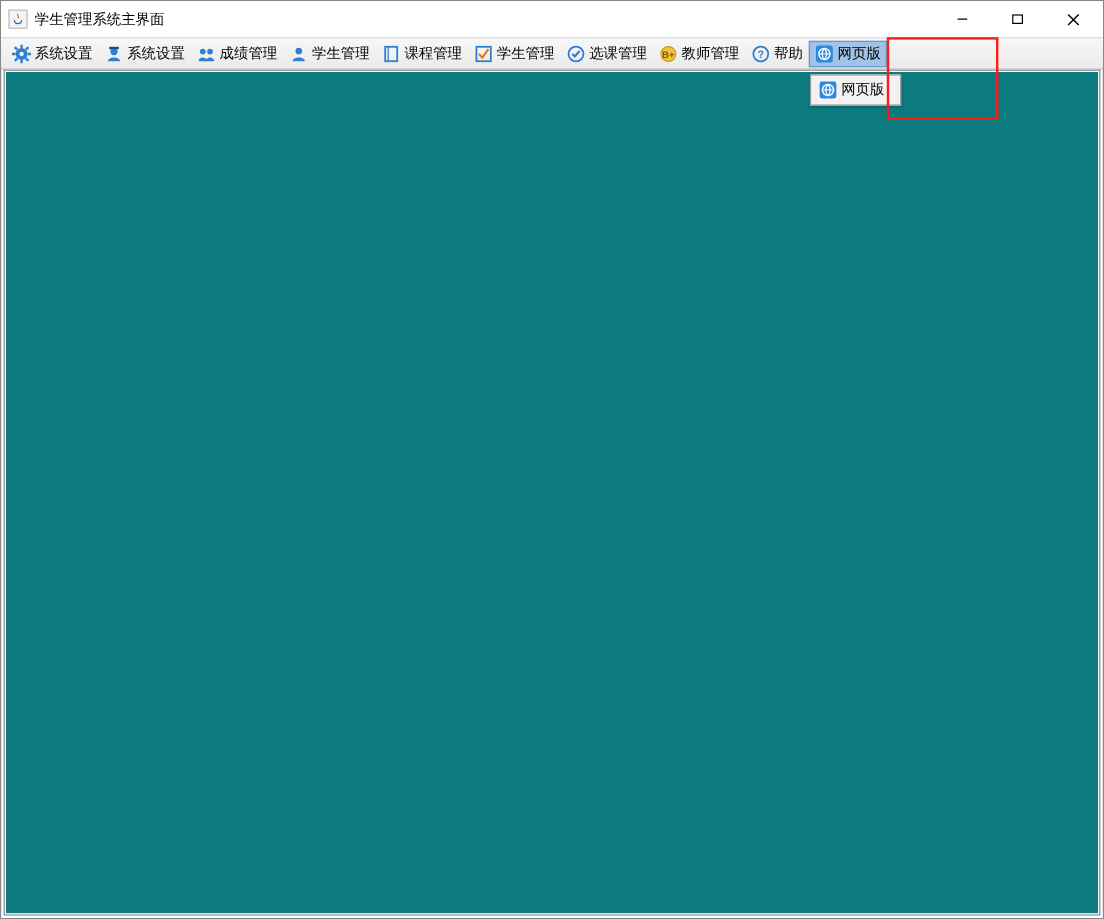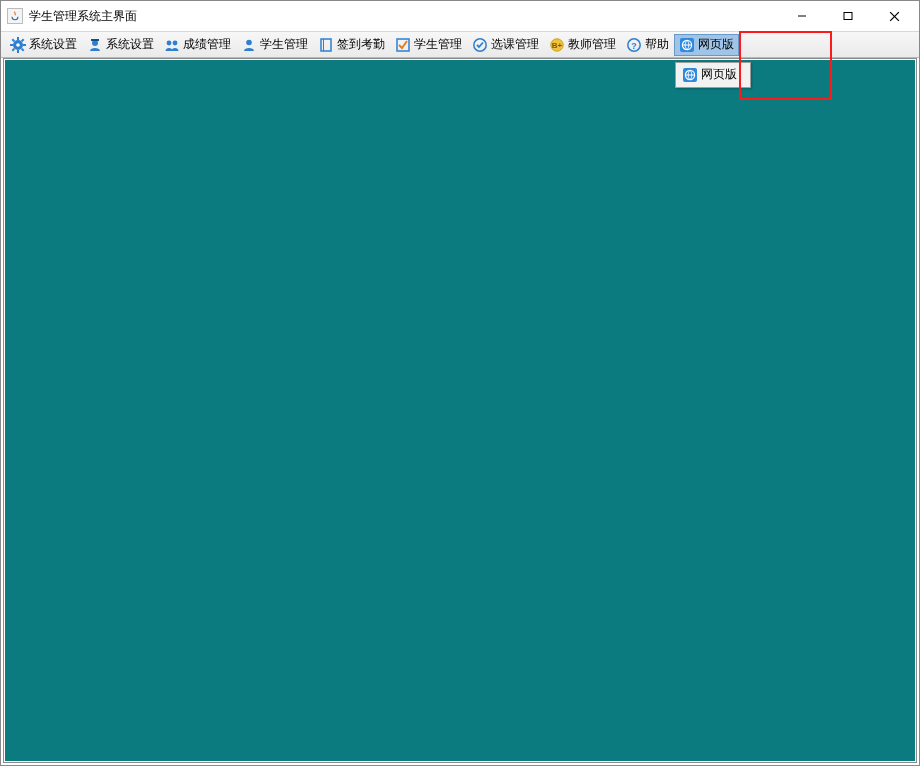--- a/index.html
+++ b/index.html
@@ -107,21 +107,21 @@
       </span>
       <span>学生管理</span>
     </div>
     <div class="menu-item">
       <span class="menu-icon">
         <svg width="16" height="16" viewBox="0 0 16 16">
             <rect x="3" y="2" width="10" height="12" fill="none" stroke="#2e7fd1" stroke-width="1.5"></rect>
             <line x1="5.5" y1="2" x2="5.5" y2="14" stroke="#2e7fd1" stroke-width="1"></line>
           </svg>
       </span>
-      <span>签到考勤</span>
+      <span>课程管理</span>
     </div>
     <div class="menu-item">
       <span class="menu-icon">
         <svg width="16" height="16" viewBox="0 0 16 16">
             <rect x="2" y="2" width="12" height="12" fill="none" stroke="#2e7fd1" stroke-width="1.5"></rect>
             <path d="M4 8 L7 11 L12 4" fill="none" stroke="#e07c1a" stroke-width="1.8"></path>
           </svg>
       </span>
       <span>学生管理</span>
     </div>

